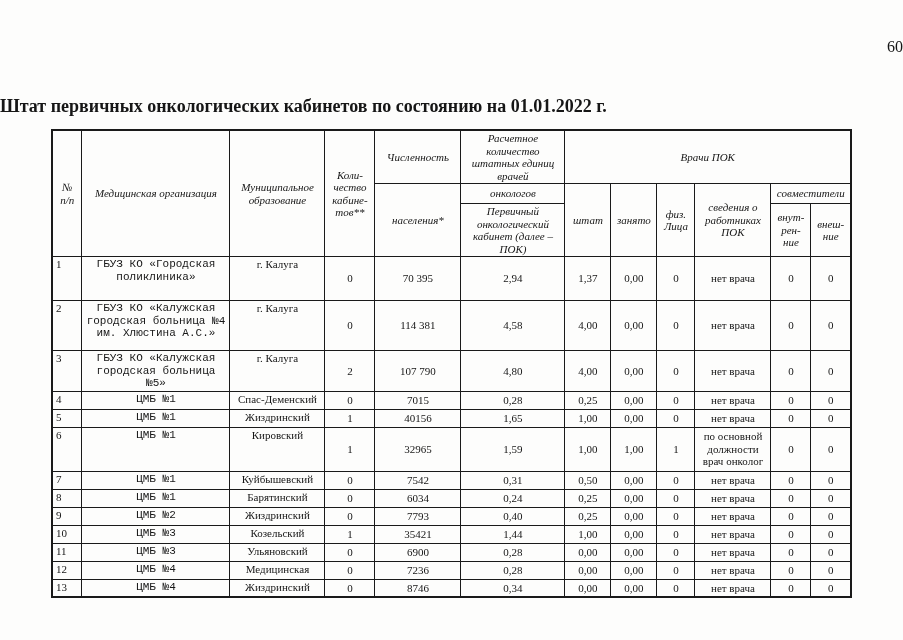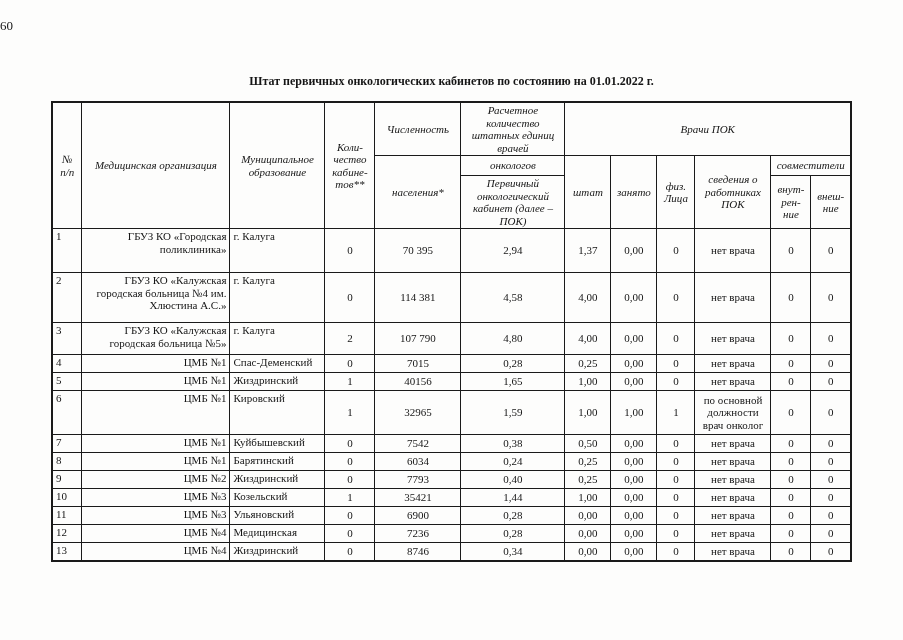--- a/index.html
+++ b/index.html
@@ -6,29 +6,29 @@
   html, body { margin: 0; padding: 0; }
   body {
     width: 903px; height: 640px;
     background: #fdfdfc;
     font-family: "Liberation Serif", serif;
     color: #161616;
     overflow: hidden;
   }
   .page { position: relative; width: 903px; height: 640px; }
   .page-number {
-    padding-top: 18px;
-    text-align: left;
-    font-size: 13px;
+    padding-top: 38px;
+    text-align: right;
+    font-size: 16px;
   }
   .doc-title {
     margin-top: 40px;
-    text-align: center;
+    text-align: left;
     font-weight: bold;
-    font-size: 12px;
+    font-size: 18px;
   }
   table.staff {
     border-collapse: collapse;
     table-layout: fixed;
     width: 799px;
     margin: 12px auto 0 auto;
     border: 2px solid #1a1a1a;
   }
   table.staff th, table.staff td {
     border: 1px solid #1a1a1a;
@@ -48,22 +48,22 @@
   thead tr.hr-a { height: 50px; }
   thead tr.hr-b { height: 20px; }
   thead tr.hr-c { height: 52px; }
   tbody tr { height: 18px; }
   tbody tr:nth-child(1) { height: 44px; }
   tbody tr:nth-child(2) { height: 50px; }
   tbody tr:nth-child(3) { height: 32px; }
   tbody tr:nth-child(6) { height: 44px; }
   tbody td { vertical-align: middle; text-align: center; }
   td.cell-num { text-align: left; vertical-align: top; padding-left: 4px; }
-  td.cell-org { text-align: right; vertical-align: top; }
-  td.cell-mun { text-align: left; vertical-align: top; }
+  td.cell-org { text-align: center; vertical-align: top; font-family: Liberation Mono, monospace; }
+  td.cell-mun { text-align: center; vertical-align: top; }
 </style>
 </head>
 <body>
 
 <div class="page">
 
   <div class="page-number">60</div>
 
   <div class="doc-title">Штат первичных онкологических кабинетов по состоянию на 01.01.2022 г.</div>
 
@@ -208,21 +208,21 @@
           <td class="cell-center">по основной должности врач онколог</td>
           <td class="cell-center">0</td>
           <td class="cell-center">0</td>
         </tr>
         <tr>
           <td class="cell-num">7</td>
           <td class="cell-org">ЦМБ №1</td>
           <td class="cell-mun">Куйбышевский</td>
           <td class="cell-center">0</td>
           <td class="cell-center">7542</td>
-          <td class="cell-center">0,38</td>
+          <td class="cell-center">0,31</td>
           <td class="cell-center">0,50</td>
           <td class="cell-center">0,00</td>
           <td class="cell-center">0</td>
           <td class="cell-center">нет врача</td>
           <td class="cell-center">0</td>
           <td class="cell-center">0</td>
         </tr>
         <tr>
           <td class="cell-num">8</td>
           <td class="cell-org">ЦМБ №1</td>

